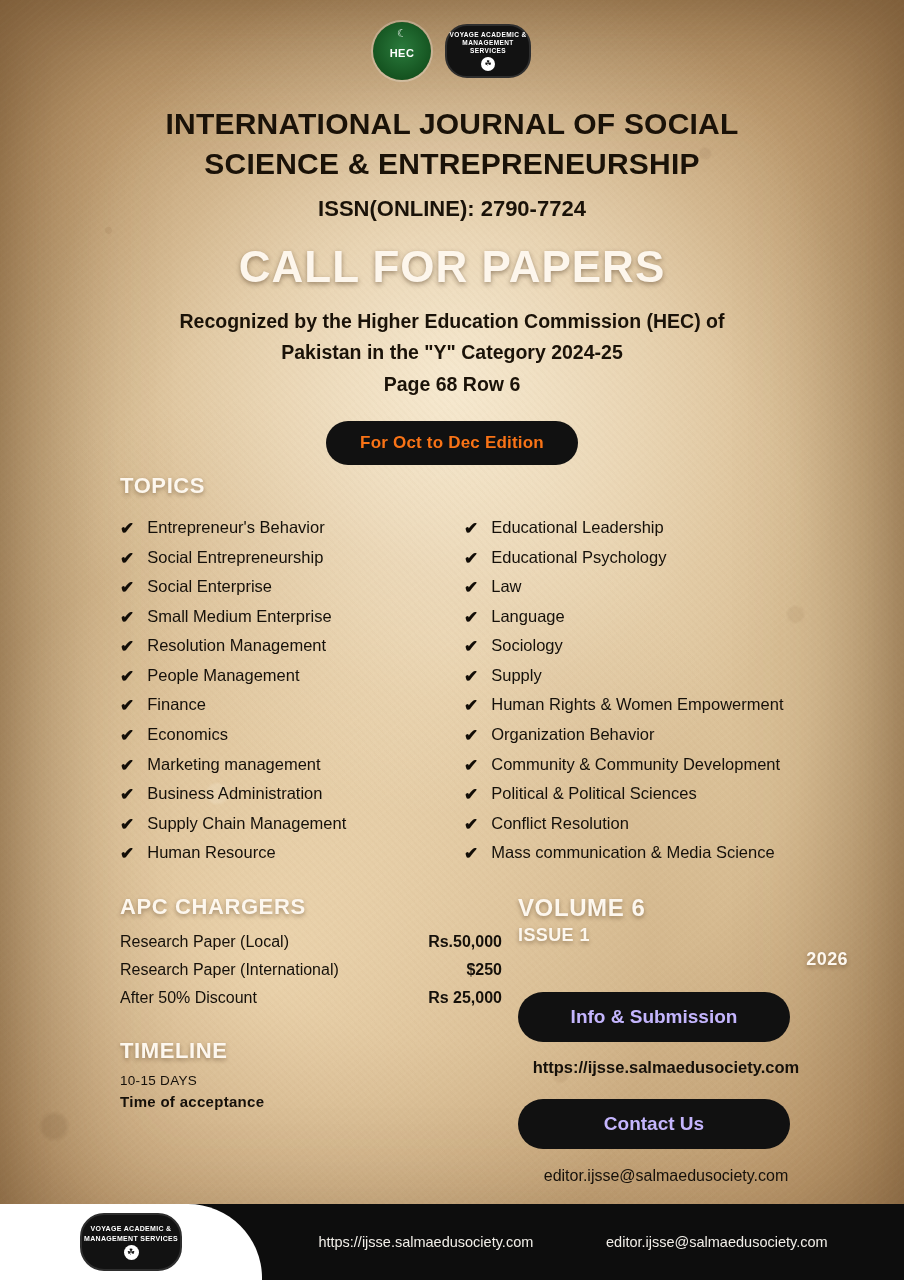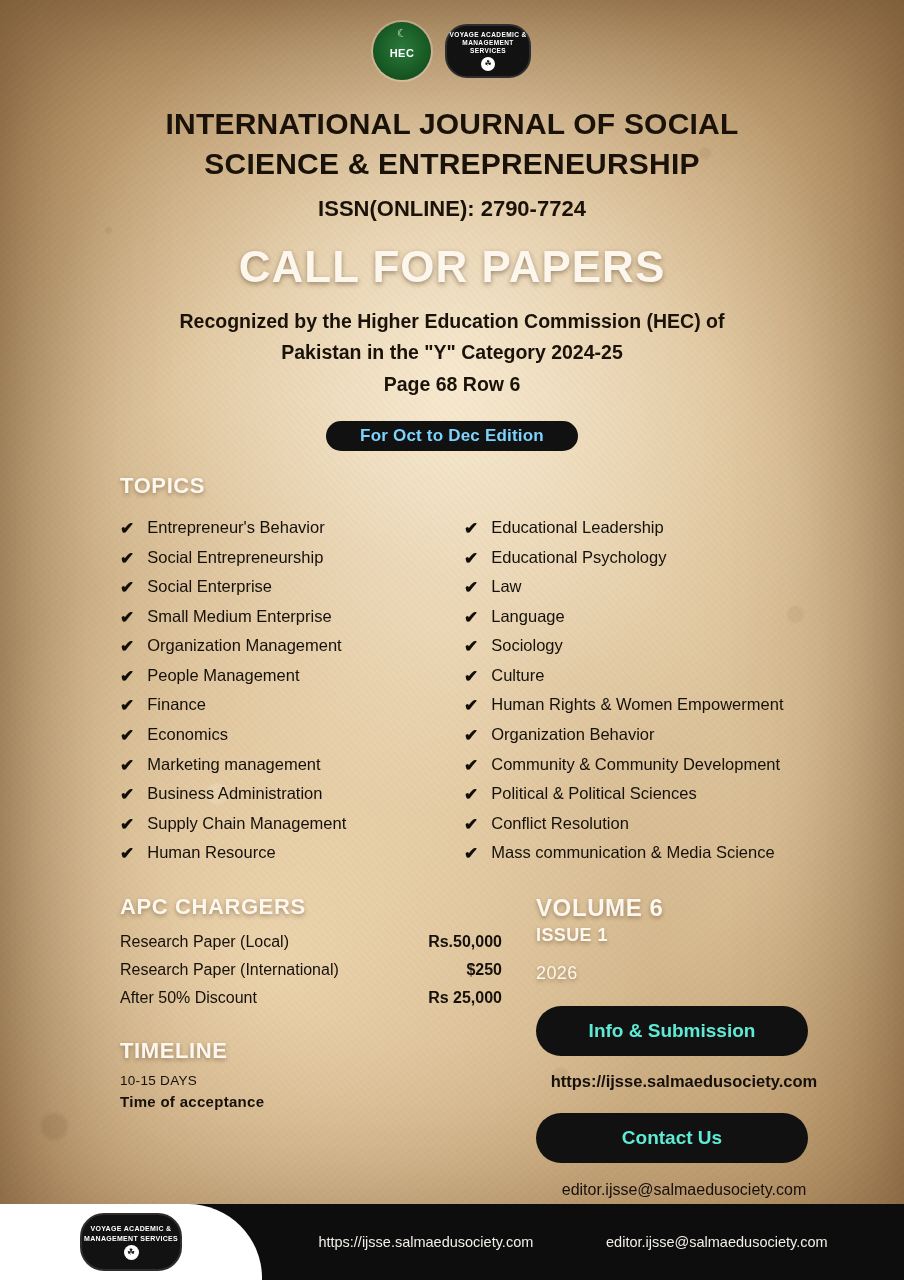--- a/index.html
+++ b/index.html
@@ -155,38 +155,38 @@
     margin-top: 14px;
     padding: 0 120px;
   }
   .pill-row {
     display: flex;
     justify-content: center;
     margin-top: 20px;
   }
   .pill {
     background: #111111;
-    color: #7dd3fc;
+    color: #f97316;
     font-weight: bold;
     font-size: 17px;
     border-radius: 26px;
-    padding: 5px 34px;
+    padding: 12px 34px;
     letter-spacing: 0.2px;
   }
 
   
   .section-title {
     color: #fdf7ee;
     font-weight: bold;
     font-size: 22px;
     letter-spacing: 0.6px;
     text-shadow: 0 2px 4px rgba(60,38,16,0.4);
   }
   .topics-wrap {
-    margin-top: 22px;
+    margin-top: 8px;
     padding: 0 56px 0 120px;
   }
   .topics-grid {
     display: grid;
     grid-template-columns: 344px 1fr;
     margin-top: 14px;
   }
   .topic-item {
     display: flex;
     align-items: baseline;
@@ -202,21 +202,20 @@
     color: #120d07;
     flex: 0 0 auto;
     transform: translateY(1px);
   }
 
   
   .lower {
     display: grid;
     grid-template-columns: 386px 1fr;
     padding: 26px 56px 0 120px;
-    gap: 18px;
   }
   .apc-title {
     margin-bottom: 8px;
   }
   .apc-row {
     display: flex;
     justify-content: space-between;
     align-items: baseline;
     font-size: 16px;
     color: #15100a;
@@ -254,32 +253,33 @@
   .issue {
     color: #fdf7ee;
     font-weight: bold;
     font-size: 18px;
     letter-spacing: 0.4px;
     margin-top: 3px;
     text-shadow: 0 2px 4px rgba(60,38,16,0.4);
   }
   .year {
     color: #fdf7ee;
-    font-weight: normal;
+    font-weight: bold;
     font-size: 18px;
     letter-spacing: 0.4px;
-    margin-top: 17px;
+    margin-top: 3px;
     text-shadow: 0 2px 4px rgba(60,38,16,0.4);
+    text-align: right;
   }
   .btn-dark {
     display: block;
     width: 272px;
     margin-top: 22px;
     background: #111111;
-    color: #5eead4;
+    color: #c4b5fd;
     font-weight: bold;
     font-size: 19px;
     text-align: center;
     border-radius: 26px;
     padding: 14px 0;
     border: none;
     cursor: pointer;
     font-family: "Liberation Sans", sans-serif;
   }
   .link-strong {
@@ -420,21 +420,21 @@
           <div class="topic-item">
               <span class="check">✔</span>
               <span>Social Enterprise</span>
             </div>
           <div class="topic-item">
               <span class="check">✔</span>
               <span>Small Medium Enterprise</span>
             </div>
           <div class="topic-item">
               <span class="check">✔</span>
-              <span>Organization Management</span>
+              <span>Resolution Management</span>
             </div>
           <div class="topic-item">
               <span class="check">✔</span>
               <span>People Management</span>
             </div>
           <div class="topic-item">
               <span class="check">✔</span>
               <span>Finance</span>
             </div>
           <div class="topic-item">
@@ -474,21 +474,21 @@
           <div class="topic-item">
               <span class="check">✔</span>
               <span>Language</span>
             </div>
           <div class="topic-item">
               <span class="check">✔</span>
               <span>Sociology</span>
             </div>
           <div class="topic-item">
               <span class="check">✔</span>
-              <span>Culture</span>
+              <span>Supply</span>
             </div>
           <div class="topic-item">
               <span class="check">✔</span>
               <span>Human Rights &amp; Women Empowerment</span>
             </div>
           <div class="topic-item">
               <span class="check">✔</span>
               <span>Organization Behavior</span>
             </div>
           <div class="topic-item">

